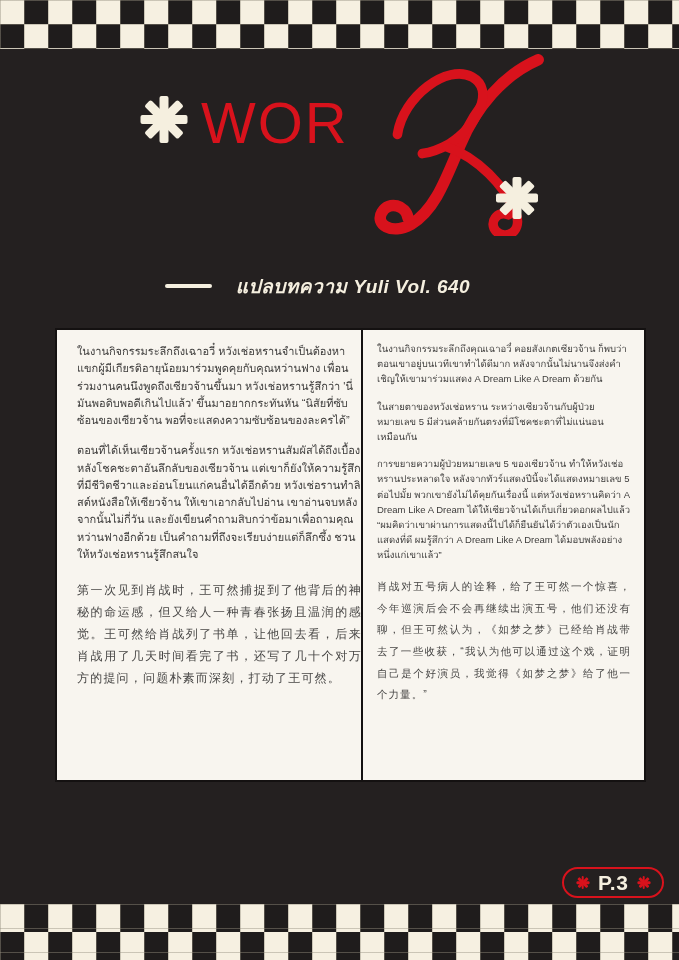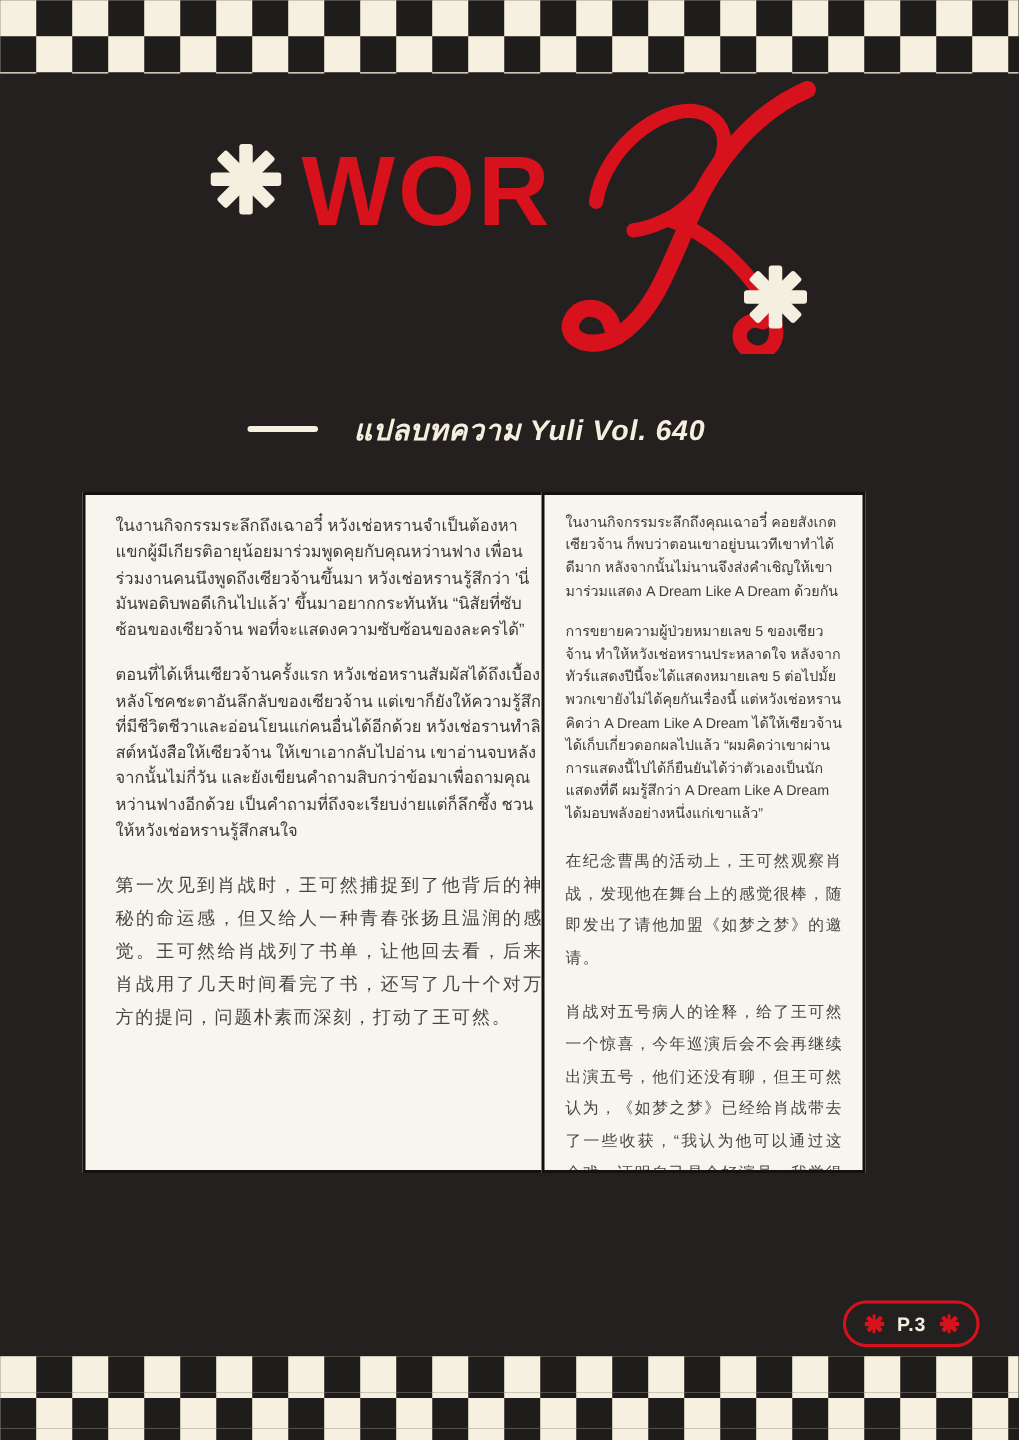--- a/index.html
+++ b/index.html
@@ -47,21 +47,21 @@
   .asterisk i:nth-child(4){transform:translateX(-50%) rotate(135deg);}
   .asterisk.big i{width:9px;background:var(--cream);}
   .a-left{left:144px;top:96px;width:40px;height:47px;}
   .a-right{left:496px;top:177px;width:41px;height:42px;}
   .asterisk.small{position:relative;width:13px;height:13px;flex:0 0 13px;}
   .asterisk.small i{width:2.6px;background:var(--red);border-radius:1px;}
 
   
   .wor{
     position:absolute;left:201px;top:94px;
-    font-size:66px;font-weight:bold;line-height:1;
+    font-size:58px;font-weight:normal;line-height:1;
     letter-spacing:2px;color:var(--red);
   }
   .script-k{position:absolute;left:334px;top:54px;width:236px;height:182px;}
 
   
   .subheader{
     position:absolute;top:271px;left:0;width:100%;
     display:flex;justify-content:center;align-items:center;gap:24px;
     transform:translateX(-22px);
   }
@@ -71,35 +71,35 @@
     letter-spacing:.5px;
   }
 
   
   .article{
     position:absolute;top:328px;height:454px;
     background:var(--box-bg);border:2px solid #141111;
     overflow:hidden;color:#3e3d3c;
   }
   .article.left{left:55px;width:329px;padding:13px 20px 10px 20px;}
-  .article.right{left:361px;width:216px;padding:11px 13px 10px 14px;}
+  .article.right{left:361px;width:285px;padding:11px 13px 10px 14px;}
   .article p{margin:0 0 13px 0;}
   .article p.th{font-size:11px;line-height:1.57;}
   .article p.zh{font-size:12px;line-height:1.82;letter-spacing:.1em;color:#474645;text-align:justify;margin-top:17px;}
   .article.right p{margin-bottom:12px;}
   .article.right p.th{font-size:9.5px;line-height:1.6;}
   .article.right p.zh{font-size:10.5px;line-height:2.05;margin-top:14px;}
 
   
   .page-pill{
     position:absolute;left:562px;top:867px;height:31px;
     border:2.5px solid var(--red);border-radius:18px;
     display:flex;align-items:center;gap:9px;padding:0 12px;
   }
-  .pill-text{color:var(--cream);font-size:13px;font-weight:bold;letter-spacing:.5px;}
+  .pill-text{color:var(--cream);font-size:21px;font-weight:bold;letter-spacing:.5px;}
 </style>
 </head>
 <body>
 
 <div class="page">
 
   <div class="checker top"></div>
 
   <div>
     <span class="asterisk big a-left">
@@ -133,22 +133,22 @@
   </div>
 
   <section class="article left">
       <p class="th">ในงานกิจกรรมระลึกถึงเฉาอวี๋ หวังเช่อหรานจำเป็นต้องหาแขกผู้มีเกียรติอายุน้อยมาร่วมพูดคุยกับคุณหว่านฟาง เพื่อนร่วมงานคนนึงพูดถึงเซียวจ้านขึ้นมา หวังเช่อหรานรู้สึกว่า 'นี่มันพอดิบพอดีเกินไปแล้ว' ขึ้นมาอยากกระทันหัน “นิสัยที่ซับซ้อนของเซียวจ้าน พอที่จะแสดงความซับซ้อนของละครได้”</p>
       <p class="th">ตอนที่ได้เห็นเซียวจ้านครั้งแรก หวังเช่อหรานสัมผัสได้ถึงเบื้องหลังโชคชะตาอันลึกลับของเซียวจ้าน แต่เขาก็ยังให้ความรู้สึกที่มีชีวิตชีวาและอ่อนโยนแก่คนอื่นได้อีกด้วย หวังเช่อรานทำลิสต์หนังสือให้เซียวจ้าน ให้เขาเอากลับไปอ่าน เขาอ่านจบหลังจากนั้นไม่กี่วัน และยังเขียนคำถามสิบกว่าข้อมาเพื่อถามคุณหว่านฟางอีกด้วย เป็นคำถามที่ถึงจะเรียบง่ายแต่ก็ลึกซึ้ง ชวนให้หวังเช่อหรานรู้สึกสนใจ</p>
       <p class="zh">第一次见到肖战时，王可然捕捉到了他背后的神秘的命运感，但又给人一种青春张扬且温润的感觉。王可然给肖战列了书单，让他回去看，后来肖战用了几天时间看完了书，还写了几十个对万方的提问，问题朴素而深刻，打动了王可然。</p>
     </section>
 
   <section class="article right">
       <p class="th">ในงานกิจกรรมระลึกถึงคุณเฉาอวี๋ คอยสังเกตเซียวจ้าน ก็พบว่าตอนเขาอยู่บนเวทีเขาทำได้ดีมาก หลังจากนั้นไม่นานจึงส่งคำเชิญให้เขามาร่วมแสดง A Dream Like A Dream ด้วยกัน</p>
+      <p class="th">ในสายตาของหวังเช่อหราน ระหว่างเซียวจ้านกับผู้ป่วยหมายเลข 5 มีส่วนคล้ายกันตรงที่มีโชคชะตาที่ไม่แน่นอนเหมือนกัน</p>
       <p class="th">การขยายความผู้ป่วยหมายเลข 5 ของเซียวจ้าน ทำให้หวังเช่อหรานประหลาดใจ หลังจากทัวร์แสดงปีนี้จะได้แสดงหมายเลข 5 ต่อไปมั้ย พวกเขายังไม่ได้คุยกันเรื่องนี้ แต่หวังเช่อหรานคิดว่า A Dream Like A Dream ได้ให้เซียวจ้านได้เก็บเกี่ยวดอกผลไปแล้ว “ผมคิดว่าเขาผ่านการแสดงนี้ไปได้ก็ยืนยันได้ว่าตัวเองเป็นนักแสดงที่ดี ผมรู้สึกว่า A Dream Like A Dream ได้มอบพลังอย่างหนึ่งแก่เขาแล้ว”</p>
-      <p class="zh">在纪念曹禺的活动上，王可然观察肖战，发现他在舞台上的感觉很棒，随即发出了请他加盟《如梦之梦》的邀请。</p>
       <p class="zh">肖战对五号病人的诠释，给了王可然一个惊喜，今年巡演后会不会再继续出演五号，他们还没有聊，但王可然认为，《如梦之梦》已经给肖战带去了一些收获，“我认为他可以通过这个戏，证明自己是个好演员，我觉得《如梦之梦》给了他一个力量。”</p>
     </section>
 
   <div class="page-pill">
     <span class="asterisk small">
         <i></i>
         <i></i>
         <i></i>
         <i></i>
       </span>

